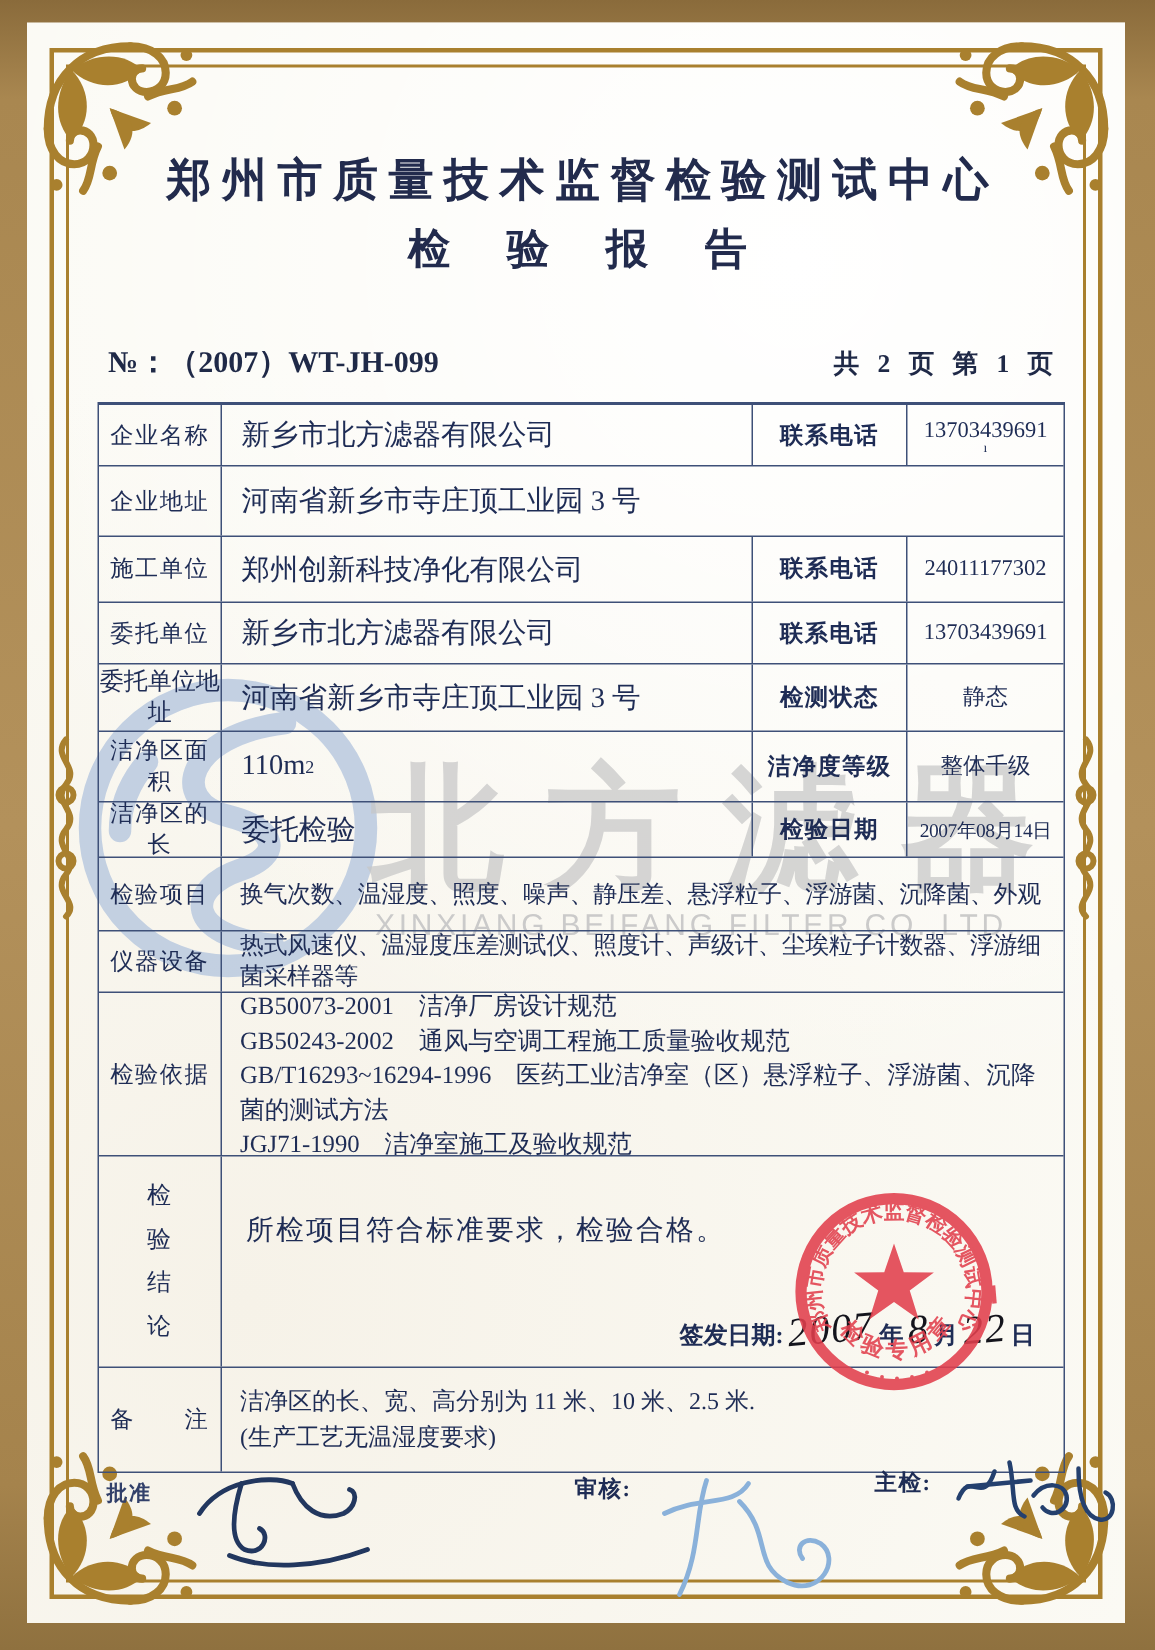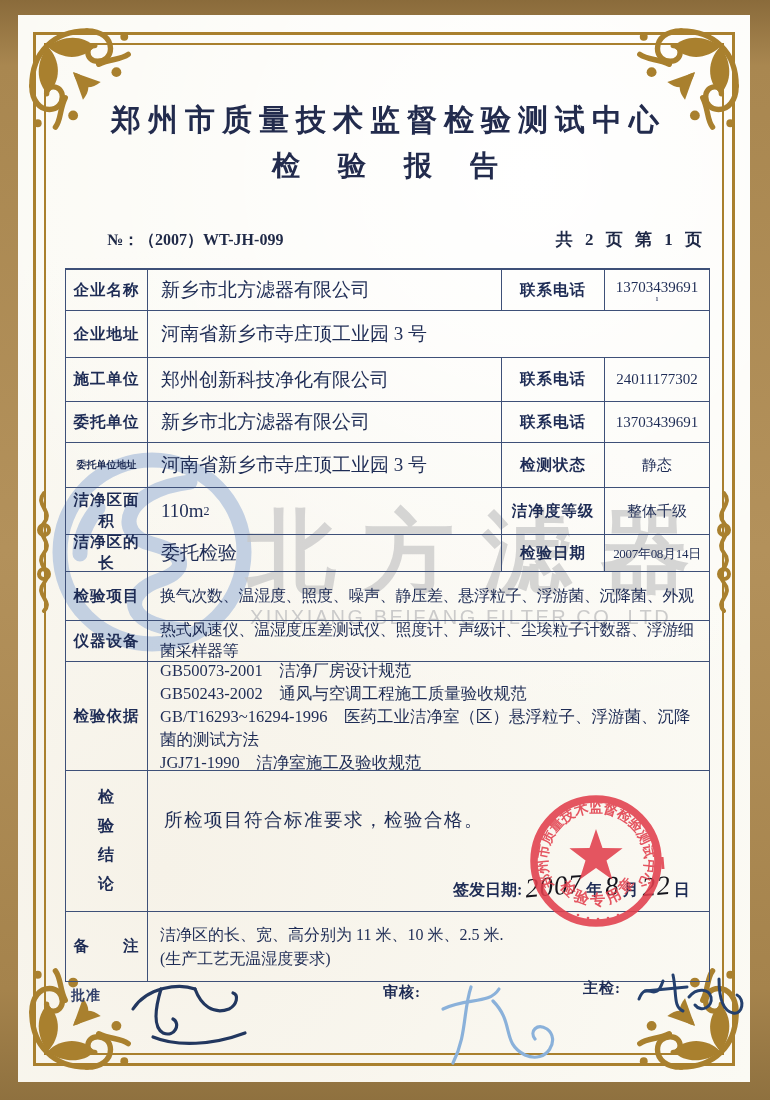--- a/index.html
+++ b/index.html
@@ -30,32 +30,32 @@
   .wm-en{position:absolute;left:250px;top:606px;z-index:1;
          font-family:"Liberation Sans","DejaVu Sans",sans-serif;
          font-size:20px;letter-spacing:2.5px;color:#c6c6c6;opacity:.9;white-space:nowrap;}
 
   .org-title{position:absolute;top:100px;left:0;right:0;text-align:center;z-index:2;
              font-size:30px;font-weight:600;letter-spacing:7px;padding-left:7px;color:#222b4d;}
   .doc-title{position:absolute;top:147px;left:0;right:0;text-align:center;z-index:2;
              font-size:28px;font-weight:600;letter-spacing:38px;padding-left:38px;color:#222b4d;}
   .no-line{position:absolute;top:228px;left:72px;right:64px;z-index:2;
            display:flex;justify-content:space-between;align-items:baseline;color:#1f2947;}
-  .report-no{font-size:16px;font-weight:700;margin-left:35px;}
+  .report-no{font-size:20px;font-weight:700;}
   .pagination{font-size:17px;font-weight:600;letter-spacing:4px;}
 
   
   .rtable{position:absolute;left:65px;top:268px;width:645px;height:714px;z-index:2;
           border:1.5px solid #3e5078;border-top-width:2px;box-sizing:border-box;
           display:flex;flex-direction:column;color:#1e2c55;}
   .row{display:flex;box-sizing:border-box;border-top:1.2px solid #3e5078;flex-shrink:0;}
   .row:first-child{border-top:none;}
   .lab{width:81px;flex-shrink:0;display:flex;align-items:center;justify-content:center;
-       font-size:15.5px;font-weight:700;letter-spacing:1px;text-align:center;}
-  .lab.tight{font-size:10px;letter-spacing:0;}
+       font-size:15.5px;font-weight:400;letter-spacing:1px;text-align:center;}
+  .lab.tight{font-size:16px;letter-spacing:0;}
   .cell{box-sizing:border-box;border-left:1.2px solid #3e5078;display:flex;align-items:center;}
   .val{flex:1;padding-left:13px;font-size:19px;}
   .val.small{font-size:16px;letter-spacing:-.3px;padding-left:12px;}
   .lab2{width:103px;flex-shrink:0;justify-content:center;font-size:15.5px;font-weight:600;letter-spacing:1px;}
   .val2{width:105px;flex-shrink:0;justify-content:center;font-size:15px;flex-direction:column;line-height:15px;}
   .val2.date{font-size:13px;letter-spacing:-.3px;}
   .phone-mark{font-size:9px;line-height:6px;color:#1e2c55;}
   .lines{flex-direction:column;align-items:flex-start;justify-content:center;
          font-size:16.5px;line-height:23px;padding:6px 14px 6px 12px;}
   .lab.vert{flex-direction:column;justify-content:space-between;padding:16px 0;font-size:16px;}

